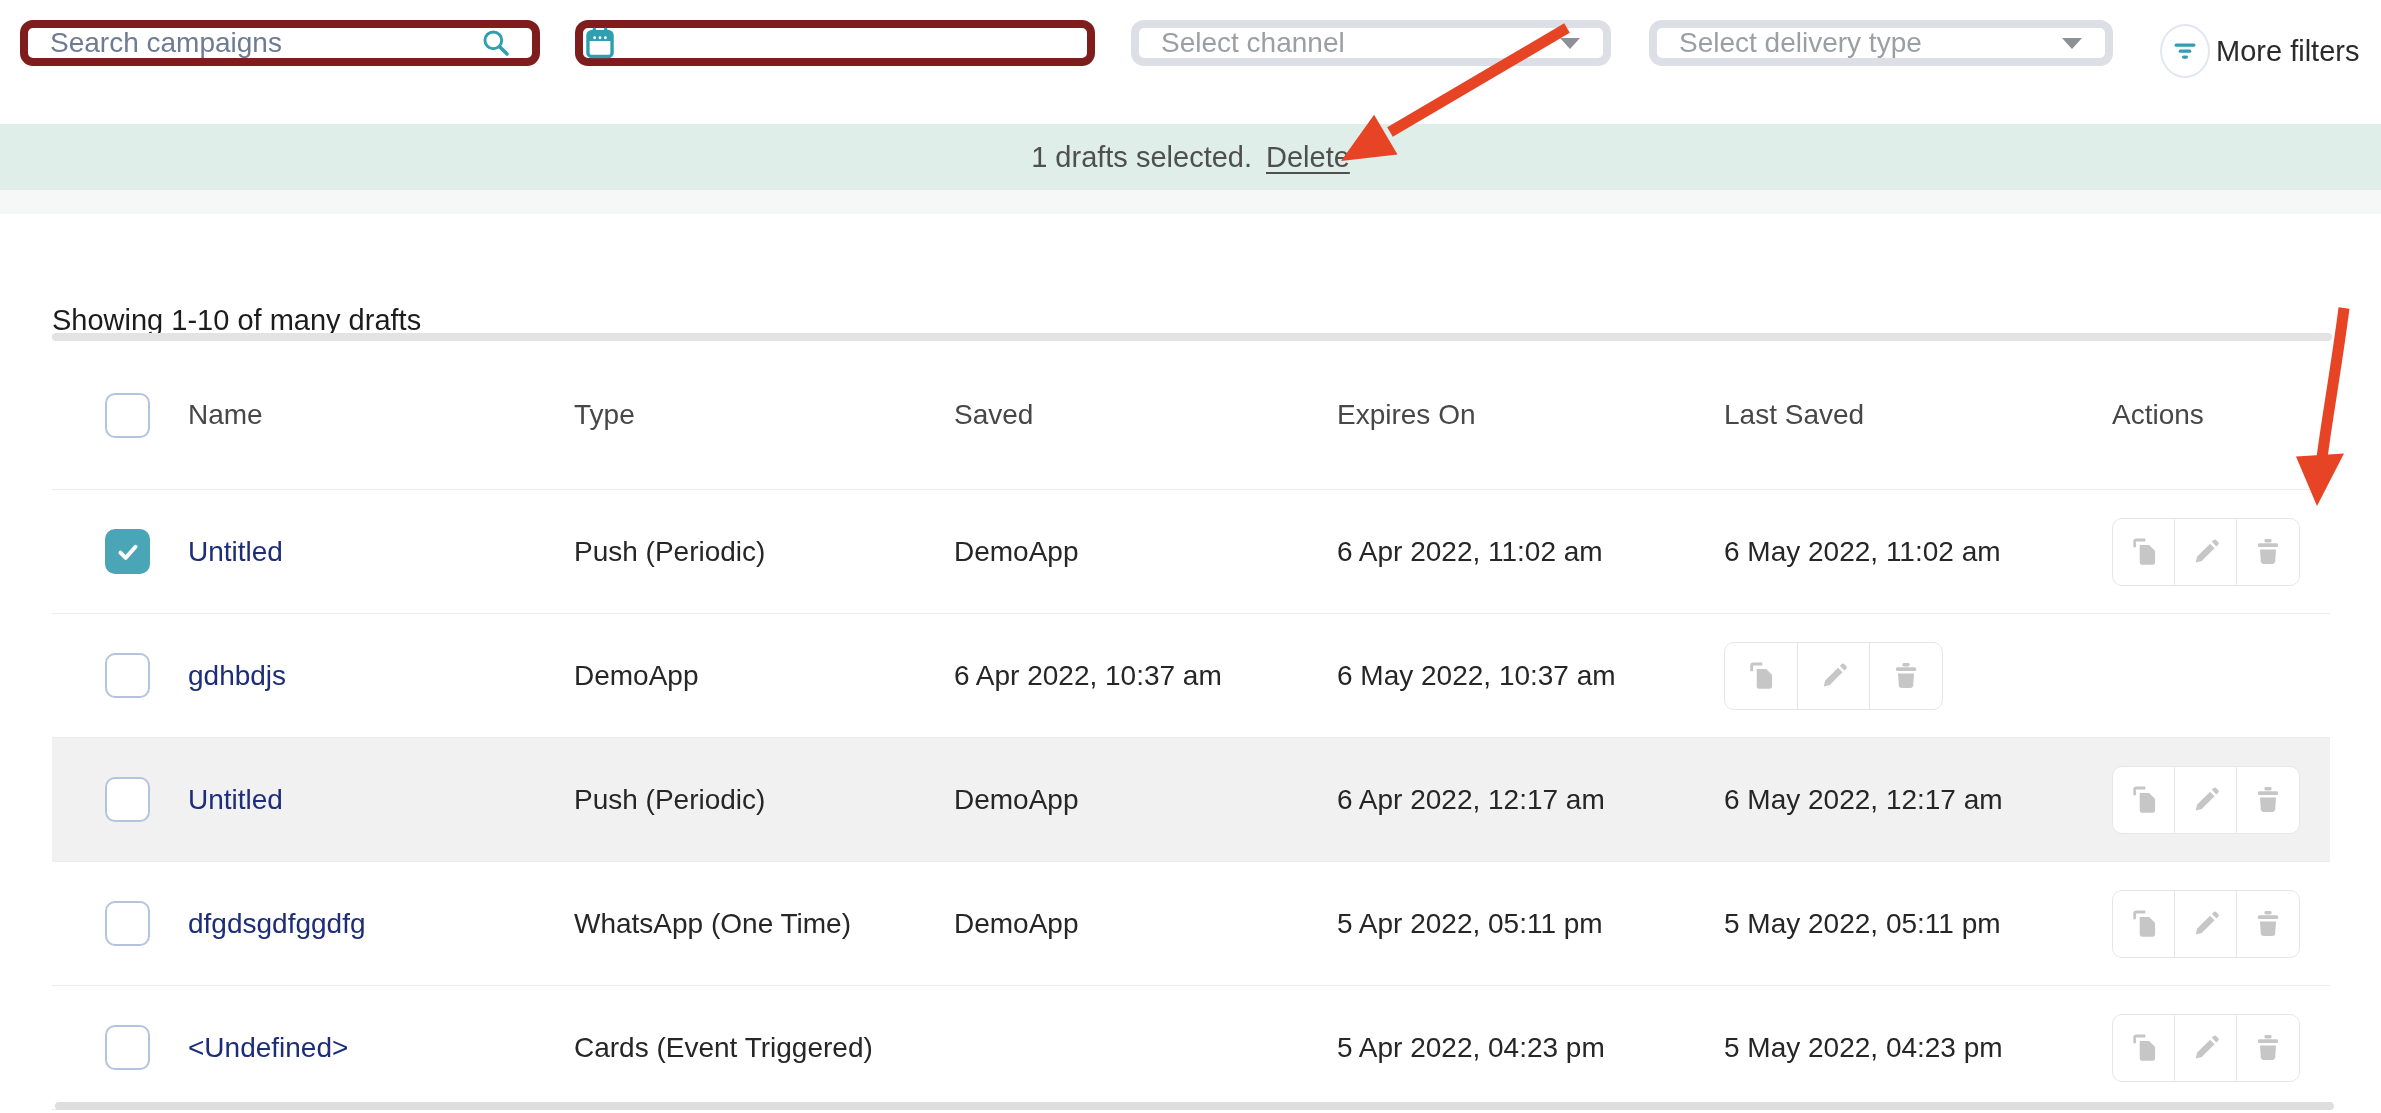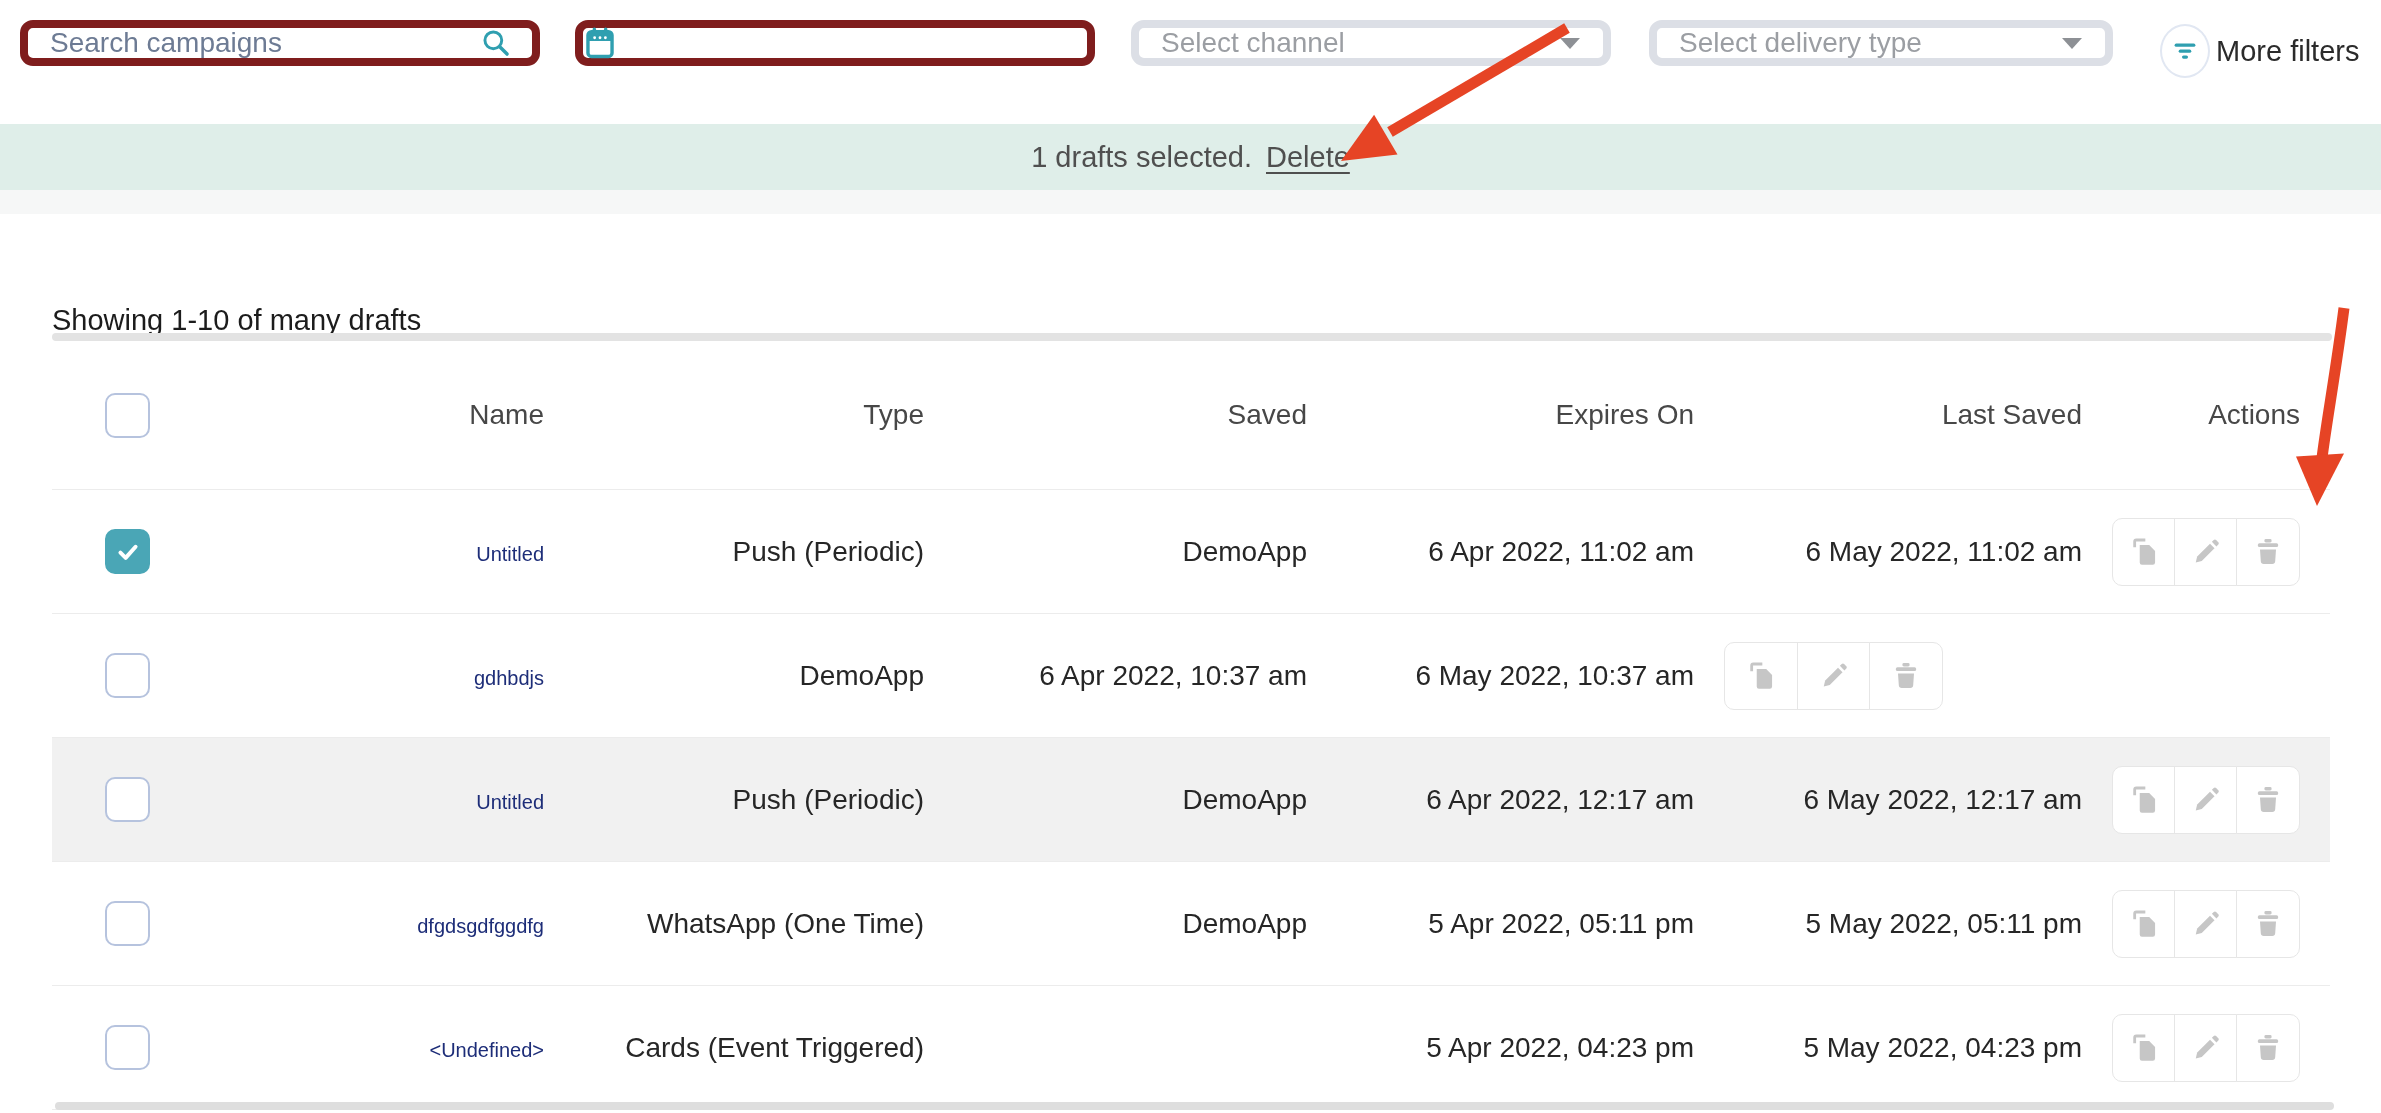--- a/index.html
+++ b/index.html
@@ -53,25 +53,25 @@
   .top-rule{left:52px;right:49px;top:333px;}
   .bottom-rule{left:55px;right:47px;top:1102px;background:#dedede;}
 
   
   .table{position:absolute;left:52px;top:341px;width:2278px;}
   .thead,.trow{display:grid;grid-template-columns:136px 386px 380px 383px 387px 388px 218px;
     align-items:center;}
   .thead{height:149px;border-bottom:1px solid var(--border-light);}
   .trow{height:124px;border-bottom:1px solid var(--border-light);background:#fff;}
   .trow.row-highlighted{background:var(--row-highlight);}
-  .cell{font-size:28px;color:#262626;padding-right:30px;line-height:1.5;text-align:right;}
+  .cell{font-size:28px;color:#262626;padding-right:30px;line-height:1.5;}
   .th{font-size:28px;color:#474747;}
   .cb-cell{padding-left:53px;}
   .type-cell span{display:inline-block;max-width:356px;}
-  .name-link{color:var(--link-blue);text-decoration:none;cursor:pointer;font-size:20px;}
+  .name-link{color:var(--link-blue);text-decoration:none;cursor:pointer;font-size:28px;}
 
   
   .checkbox{width:45px;height:45px;border:2.5px solid #b6c3de;border-radius:10px;
     background:#fff;display:flex;align-items:center;justify-content:center;cursor:pointer;}
   .checkbox .check{display:none;}
   .checkbox.checked{background:var(--checkbox-checked);border-color:var(--checkbox-checked);}
   .checkbox.checked .check{display:block;}
 
   
   .actions{display:flex;}

